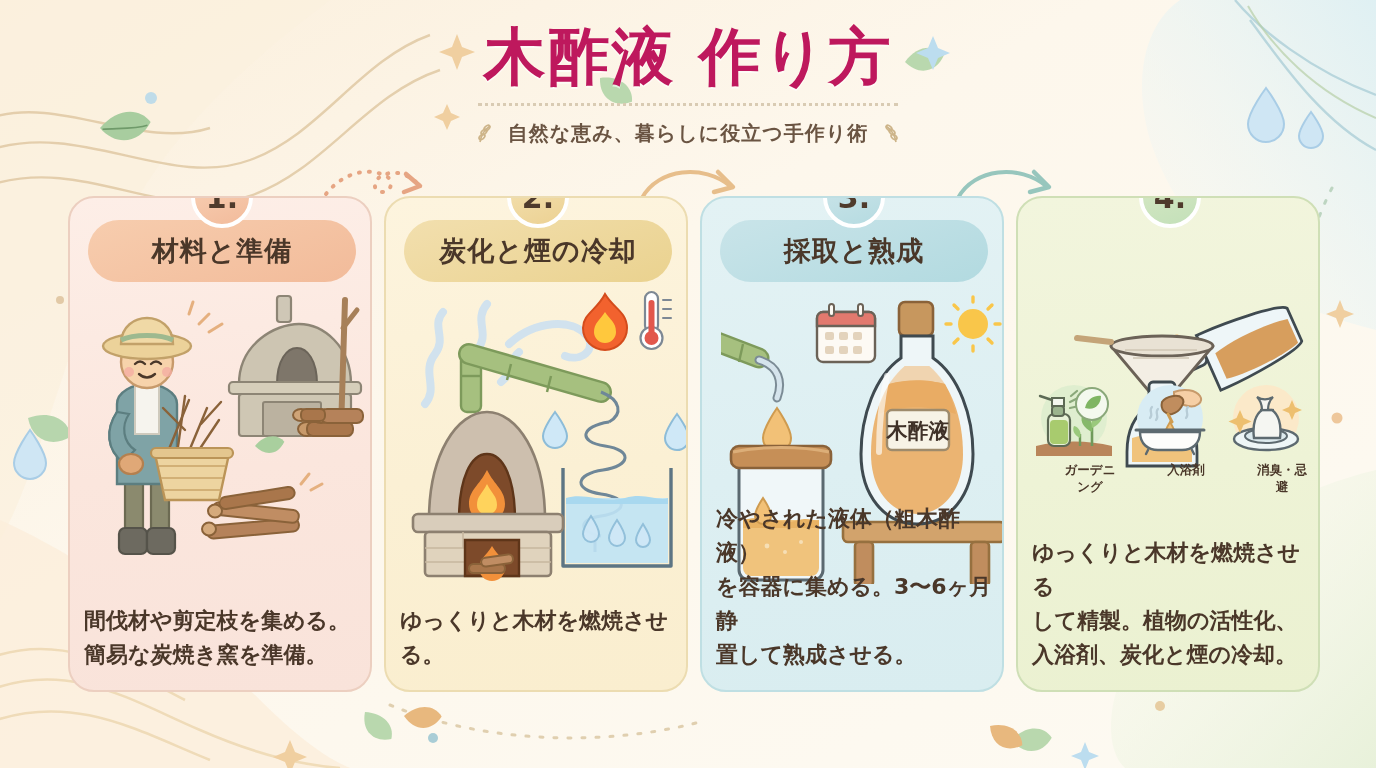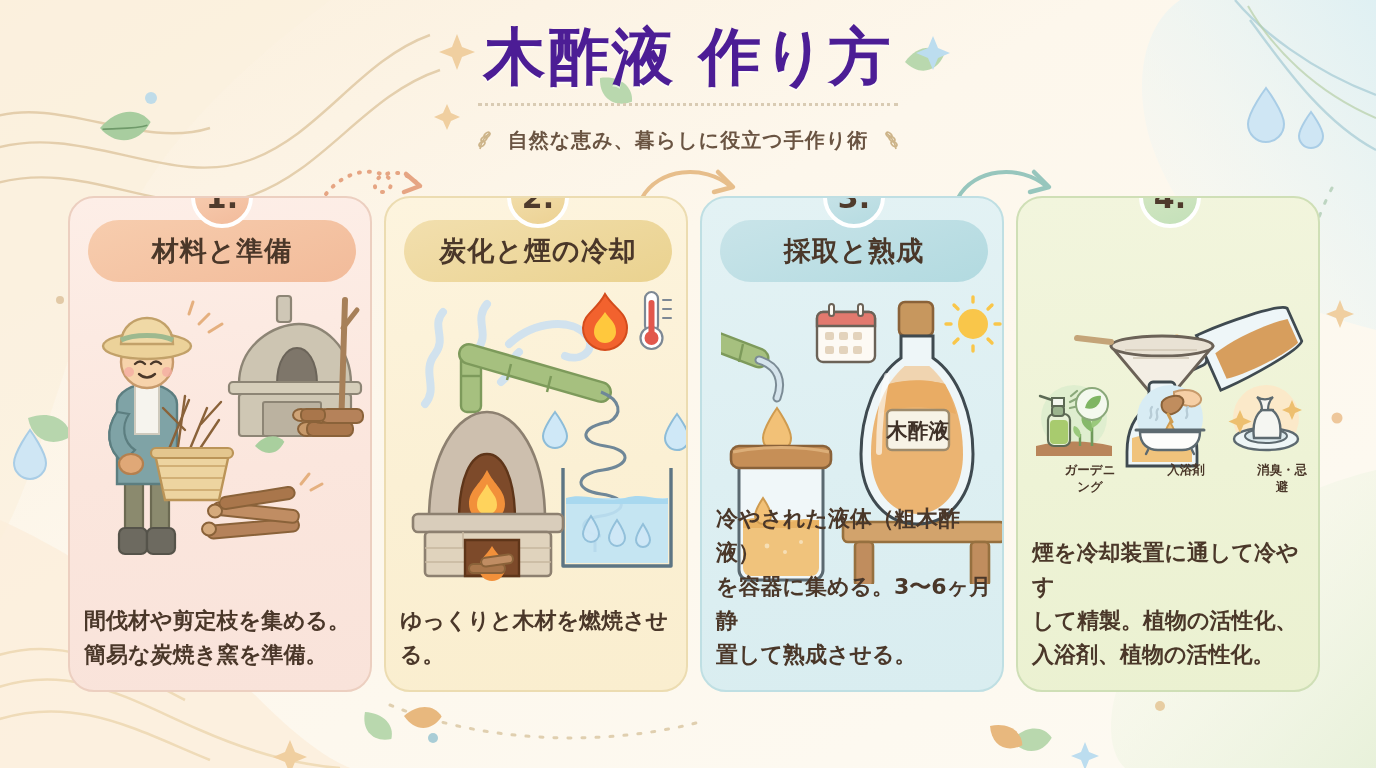--- a/index.html
+++ b/index.html
@@ -10,30 +10,30 @@
     position:relative;
   }
   #stage { position:absolute; inset:0; width:1376px; height:768px; overflow:hidden; }
 
   
   .bg-svg { position:absolute; inset:0; width:1376px; height:768px; }
 
   
   .header { position:absolute; left:0; top:22px; width:1376px; text-align:center; }
   .title {
-    font-size:62px; font-weight:bold; color:#4c1d95;
+    font-size:62px; font-weight:bold; color:#be185d;
     letter-spacing:2px; line-height:1.12;
     text-shadow:0 2px 0 rgba(255,255,255,.6);
   }
   .divider {
     width:420px; height:0; margin:12px auto 0;
     border-top:3px dotted #d9cbb3;
   }
   .subtitle-row {
-    margin-top:21px; display:flex; align-items:center; justify-content:center; gap:12px;
+    margin-top:14px; display:flex; align-items:center; justify-content:center; gap:12px;
   }
   .subtitle { font-size:20px; color:#6a5442; font-weight:bold; letter-spacing:1px; }
 
   
   .panels { position:absolute; left:0; top:196px; width:1376px; height:508px;padding-left:31px; }
   .panel {
     position:absolute; top:0; width:304px; height:496px;
     border-radius:26px; border:2px solid; overflow:hidden;
   }
   .p1 { left:68px;  background:linear-gradient(175deg,#fdeee7 0%,#fbe6dd 55%,#f9e3da 100%); border-color:#eccfc0; }
@@ -616,23 +616,23 @@
             <g fill="#edbf6f">
               <path d="M18 26 l3.5 8 8 3.5 -8 3.5 -3.5 8 -3.5 -8 -8 -3.5 8 -3.5 Z"></path>
               <path d="M70 16 l3 7 7 3 -7 3 -3 7 -3 -7 -7 -3 7 -3 Z"></path>
             </g>
           </svg>
           <div class="use-label">消臭・忌避</div>
         </div>
       </div>
 
       <div class="caption">
-        <div>煙を冷却装置に通して冷やす</div>
+        <div>ゆっくりと木材を燃焼させる</div>
         <div>して精製。植物の活性化、</div>
-        <div>入浴剤、植物の活性化。</div>
+        <div>入浴剤、炭化と煙の冷却。</div>
       </div>
       <div class="step-badge-wrap">
         <span class="step-num n4">4.</span>
       </div>
     </div>
 
   </div>
 </div>
 
 </body></html>

